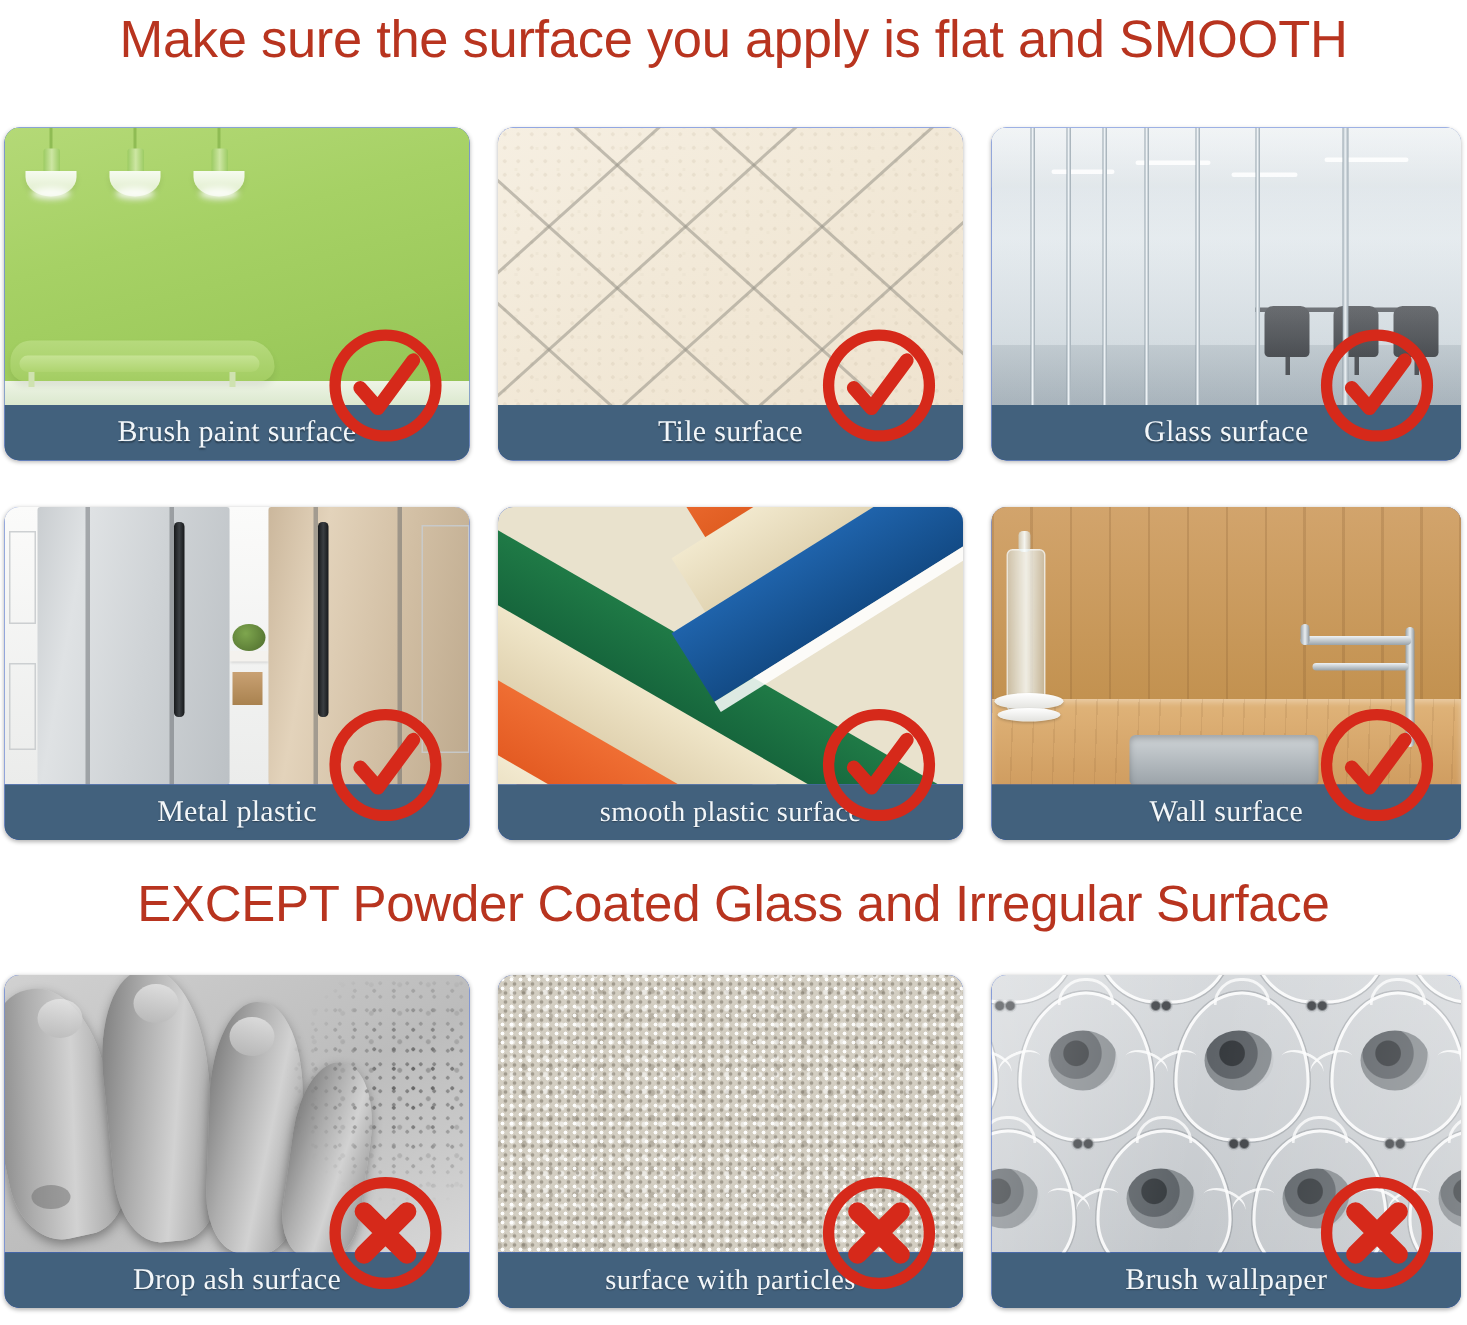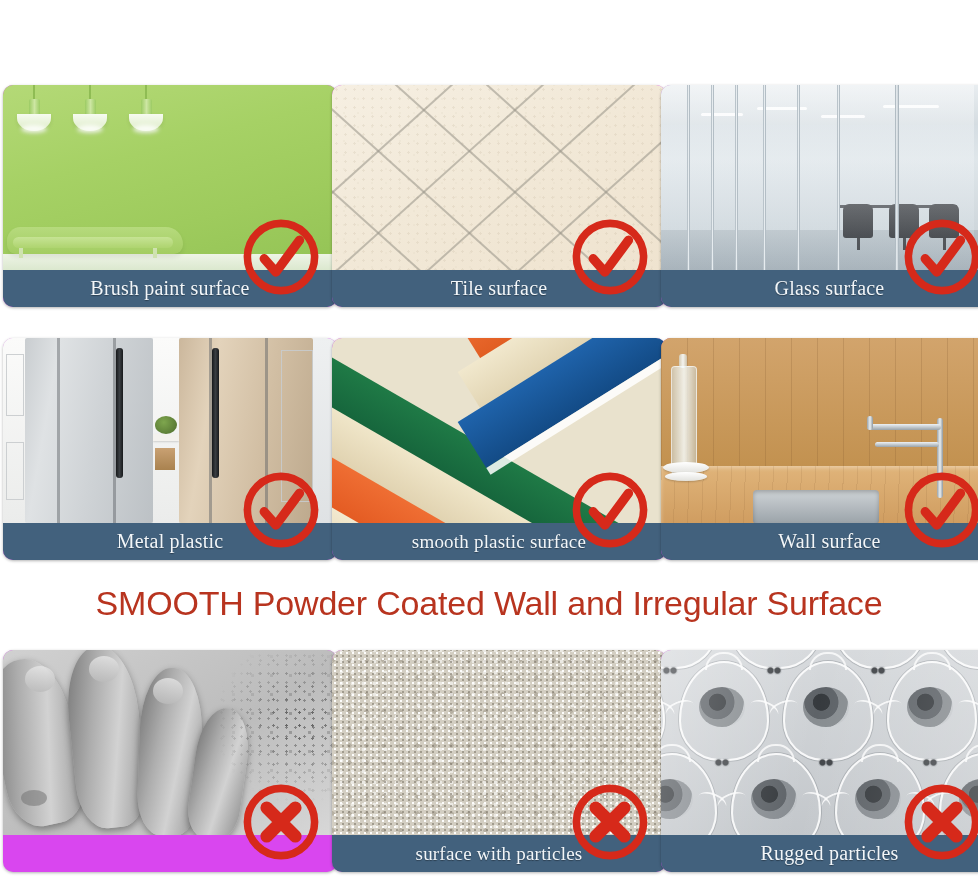--- a/index.html
+++ b/index.html
@@ -26,23 +26,22 @@
   
   .row{position:absolute;left:0;width:978px;height:222px;}
   .row-1{top:85px;}
   .row-2{top:338px;}
   .row-3{top:650px;}
 
   .tile{
     position:absolute;top:0;height:222px;
     border-radius:10px;
     overflow:hidden;
-    background:#d946ef;
+    background:#1d4ed8;
     box-shadow:0 1px 3px rgba(0,0,0,0.30);
-    padding-left:24px;
   }
   .col-1{left:3px;width:310px;}
   .col-2{left:332px;width:310px;}
   .col-3{left:661px;width:313px;}
 
   .photo{position:absolute;left:0;top:0;right:0;height:185px;overflow:hidden;}
   .photo-inner{position:absolute;inset:0;}
 
   .caption{
     position:absolute;left:0;right:0;bottom:0;height:37px;
@@ -207,20 +206,21 @@
     background:radial-gradient(circle,#3a3e42 0 40%,rgba(150,155,160,.3) 60%);}
   .dcell .dotA{left:8px;top:16px;} .dcell .dotB{right:8px;top:16px;}
   .wpstreak{position:absolute;left:0;right:0;top:0;bottom:0;
     background:linear-gradient(100deg,rgba(255,255,255,.30),rgba(255,255,255,0) 45%,rgba(255,255,255,.22));}
 </style>
 </head>
 <body>
 
 <div class="page">
 
+  <div class="heading heading-top">Make sure the surface you apply is flat and SMOOTH</div>
 
   <div class="row row-1">
 
     <div class="tile col-1">
       <div class="photo">
         <div class="photo-inner paint">
           <div class="lamp" style="left:14px;">
               <div class="cord"></div>
               <div class="neck"></div>
               <div class="shade"></div>
@@ -414,21 +414,21 @@
       <div class="badge">
         <svg viewBox="0 0 100 100" aria-hidden="true">
           <circle cx="50" cy="50" r="40" fill="none" stroke="#d6291a" stroke-width="9"></circle>
           <path d="M30 52 L44 68 L72 30" fill="none" stroke="#d6291a" stroke-width="11" stroke-linecap="round" stroke-linejoin="round"></path>
         </svg>
       </div>
       <div class="caption">Wall surface</div>
     </div>
   </div>
 
-  <div class="heading heading-mid">SMOOTH Powder Coated Wall and Irregular Surface</div>
+  <div class="heading heading-mid">EXCEPT Powder Coated Glass and Irregular Surface</div>
 
   <div class="row row-3">
 
     <div class="tile col-1">
       <div class="photo">
         <div class="photo-inner ash">
           <div class="finger" style="left:-6px;top:8px;width:78px;height:168px;transform:rotate(-12deg);"></div>
           <div class="nail" style="left:22px;top:16px;"></div>
           <div class="finger" style="left:68px;top:-4px;width:70px;height:182px;transform:rotate(-6deg);"></div>
           <div class="nail" style="left:86px;top:6px;"></div>
@@ -438,20 +438,21 @@
           <div class="ashcloud"></div>
           <div class="dustblob" style="left:18px;top:140px;width:26px;height:16px;"></div>
         </div>
       </div>
       <div class="badge">
         <svg viewBox="0 0 100 100" aria-hidden="true">
           <circle cx="50" cy="50" r="40" fill="none" stroke="#d6291a" stroke-width="9"></circle>
           <path d="M33 33 L67 67 M67 33 L33 67" fill="none" stroke="#d6291a" stroke-width="15" stroke-linecap="round"></path>
         </svg>
       </div>
+      <div class="caption">Drop ash surface</div>
     </div>
 
     <div class="tile col-2">
       <div class="photo">
         <div class="photo-inner stucco"></div>
       </div>
       <div class="badge">
         <svg viewBox="0 0 100 100" aria-hidden="true">
           <circle cx="50" cy="50" r="40" fill="none" stroke="#d6291a" stroke-width="9"></circle>
           <path d="M33 33 L67 67 M67 33 L33 67" fill="none" stroke="#d6291a" stroke-width="15" stroke-linecap="round"></path>
@@ -548,16 +549,16 @@
             </div>
           <div class="wpstreak"></div>
         </div>
       </div>
       <div class="badge">
         <svg viewBox="0 0 100 100" aria-hidden="true">
           <circle cx="50" cy="50" r="40" fill="none" stroke="#d6291a" stroke-width="9"></circle>
           <path d="M33 33 L67 67 M67 33 L33 67" fill="none" stroke="#d6291a" stroke-width="15" stroke-linecap="round"></path>
         </svg>
       </div>
-      <div class="caption">Rugged particles</div>
+      <div class="caption">Brush wallpaper</div>
     </div>
   </div>
 </div>
 
 </body></html>

